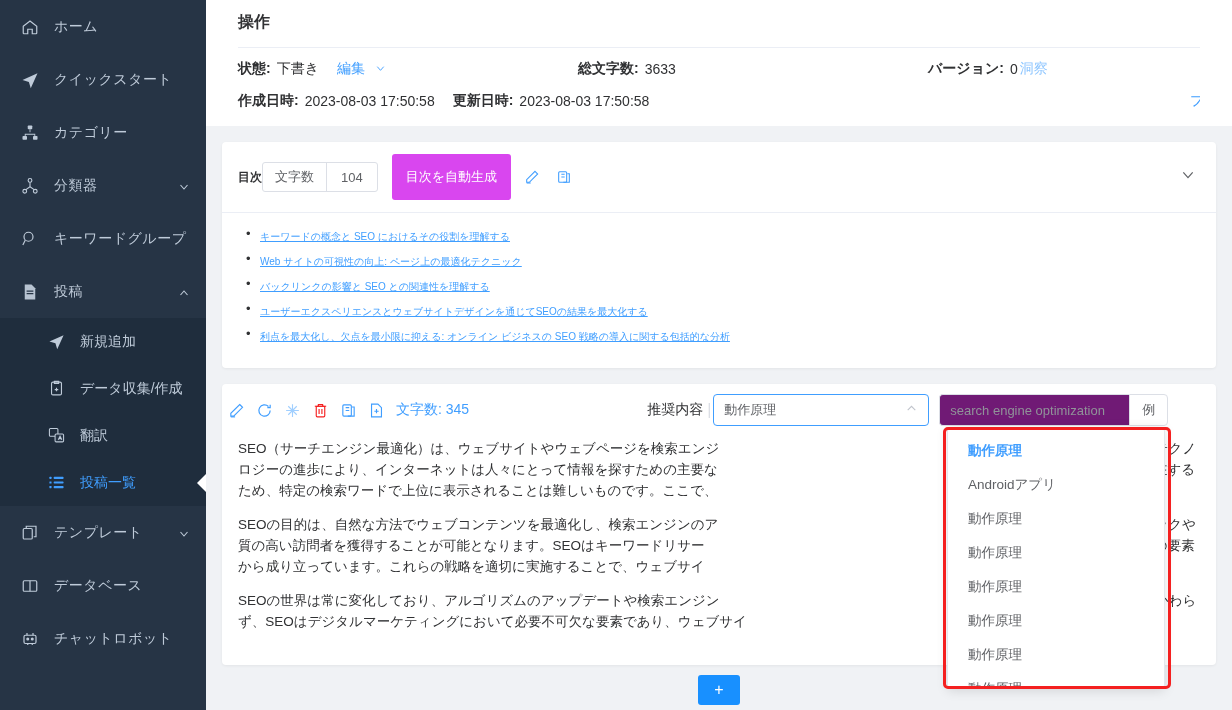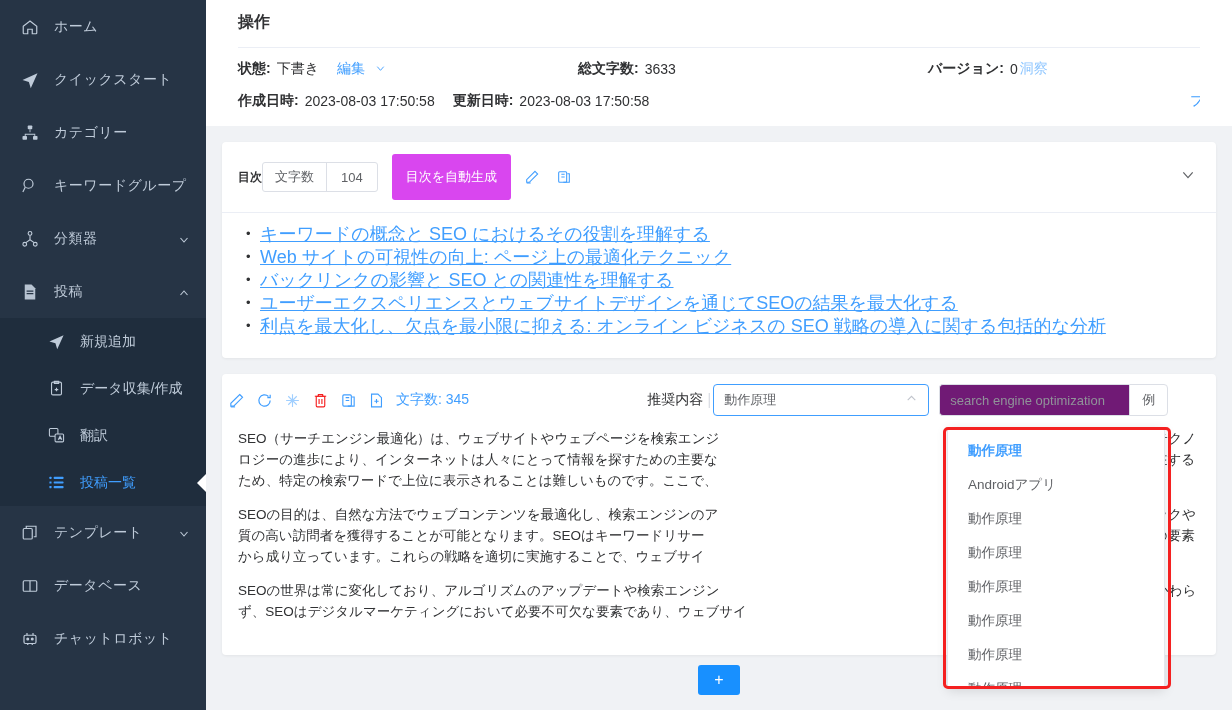--- a/index.html
+++ b/index.html
@@ -132,21 +132,21 @@
   .toc-list { list-style: none; }
   .toc-list li {
     position: relative; padding-left: 22px;
     margin-bottom: 4px; line-height: 19px;
   }
   .toc-list li:before {
     content: "•"; position: absolute; left: 8px; top: -1px;
     color: #303133; font-size: 13px;
   }
   .toc-list a {
-    color: #409eff; text-decoration: underline; font-size: 18px;
+    color: #409eff; text-decoration: underline; font-size: 10px;
   }
 
   
   .editor-card { position: relative; }
   .ed-toolbar {
     display: flex; align-items: center;
     padding: 10px 16px 8px 0; position: relative;
   }
   .ed-icons { display: flex; align-items: center; }
   .ed-ic {
@@ -261,43 +261,43 @@
           <rect x="2" y="16" width="6" height="5" rx="1"></rect>
           <rect x="16" y="16" width="6" height="5" rx="1"></rect>
           <path d="M11.4 7h1.2v4h-1.2zM5 16v-3h14v3h-1.2v-1.8H6.2V16z"></path>
         </svg>
       </span>
       <span class="lbl">カテゴリー</span>
     </div>
 
     <div class="nav-item">
       <span class="ico">
-        <svg width="18" height="18" viewBox="0 0 24 24" fill="none" stroke="#bfcbd9" stroke-width="1.6">
-          <circle cx="10" cy="9" r="6"></circle>
-          <path d="M5.6 13.8L2.5 20"></path>
-        </svg>
-      </span>
-      <span class="lbl">キーワードグループ</span>
-    </div>
-
-    <div class="nav-item">
-      <span class="ico">
         <svg width="18" height="18" viewBox="0 0 24 24" fill="none" stroke="#bfcbd9" stroke-width="1.5">
           <circle cx="12" cy="4.5" r="2.5"></circle>
             <circle cx="5" cy="19" r="2.5"></circle>
             <circle cx="19" cy="19" r="2.5"></circle>
           <path d="M12 7v6M12 13L6.5 16.8M12 13l5.5 3.8"></path>
         </svg>
       </span>
       <span class="lbl">分類器</span>
       <span class="chev">
         <svg width="12" height="12" viewBox="0 0 24 24" fill="none" stroke="#bfcbd9" stroke-width="2.2">
             <path d="M5 8l7 8 7-8"></path>
           </svg>
       </span>
+    </div>
+
+    <div class="nav-item">
+      <span class="ico">
+        <svg width="18" height="18" viewBox="0 0 24 24" fill="none" stroke="#bfcbd9" stroke-width="1.6">
+          <circle cx="10" cy="9" r="6"></circle>
+          <path d="M5.6 13.8L2.5 20"></path>
+        </svg>
+      </span>
+      <span class="lbl">キーワードグループ</span>
     </div>
 
     <div class="nav-item">
       <span class="ico">
         <svg width="18" height="18" viewBox="0 0 24 24" fill="#bfcbd9">
           <path d="M5 2h9l5 5v15H5z" opacity=".95"></path>
           <path d="M7.5 10h9v1.6h-9zM7.5 13.4h9V15h-9z" fill="#263445"></path>
         </svg>
       </span>
       <span class="lbl">投稿</span>

